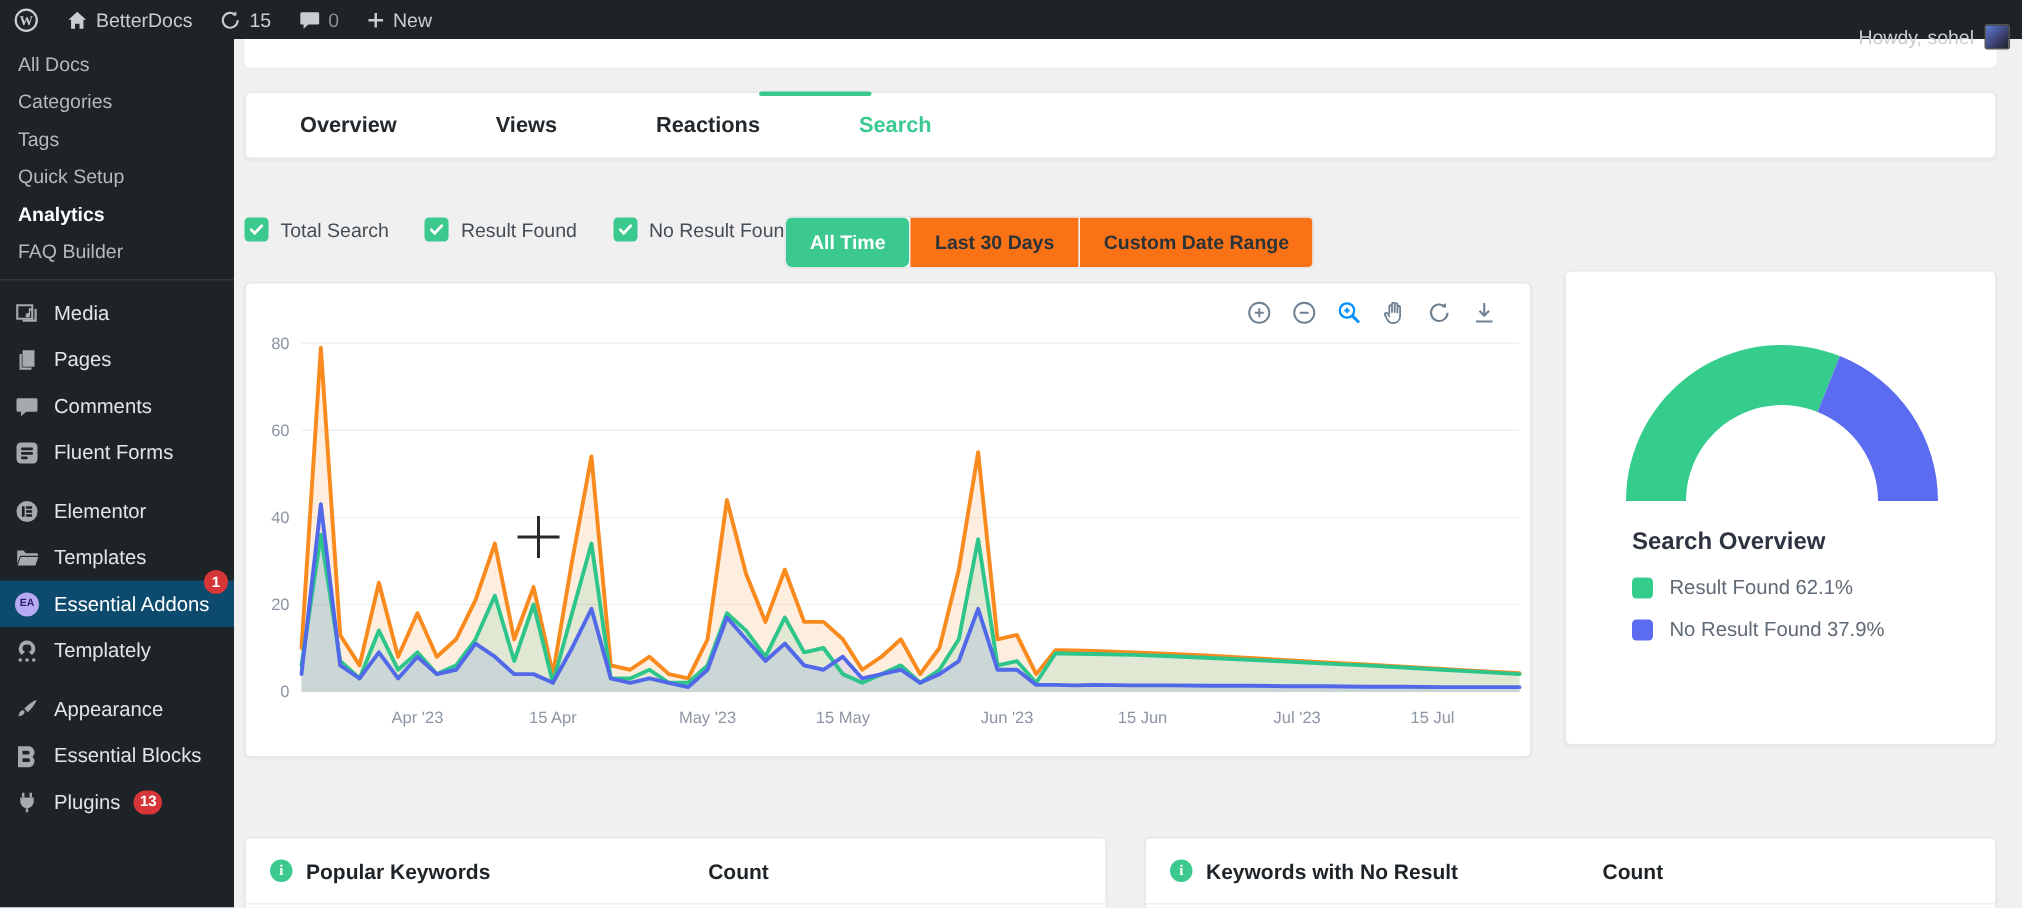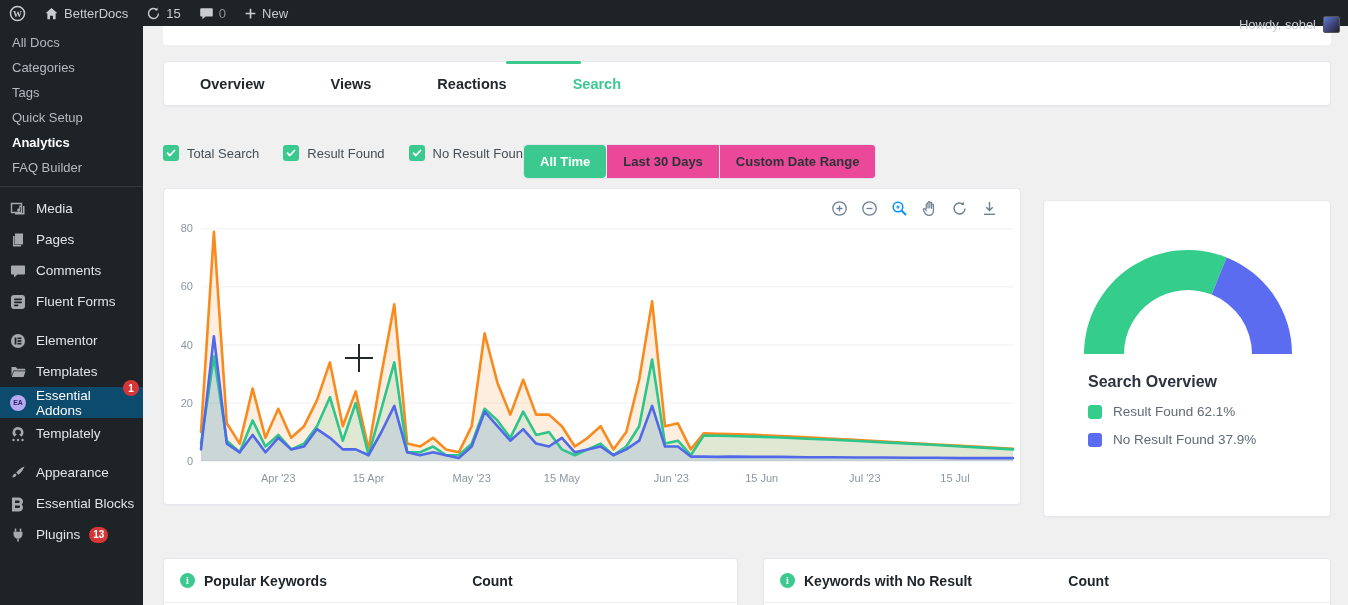--- a/index.html
+++ b/index.html
@@ -11,21 +11,21 @@
     background:#1d2327; color:#c9cdd2; display:flex; align-items:center;
     font-size:13px; z-index:30; }
   .ab-item { display:flex; align-items:center; gap:5px; padding:0 9px; height:26px; cursor:pointer; }
   .ab-item svg { display:block; }
   .ab-right { position:absolute; right:8px; top:0; height:26px; display:flex; align-items:center; gap:7px;margin-top:11px; }
   .avatar { width:17px; height:17px; border-radius:2px;
     background:linear-gradient(135deg,#5b7bd5,#3b3f6e 60%,#1d2327); border:1px solid #555; }
   .ab-muted { color:#8d9196; }
 
   
-  .sidebar { position:absolute; left:0; top:26px; width:143px; height:579px;
+  .sidebar { position:absolute; left:0; top:26px; width:156px; height:579px;
     background:#1d2327; z-index:20; }
   .submenu { padding:4px 0 6px 0; border-bottom:1px solid #33383d; }
   .submenu-item { display:block; padding:5px 12px; font-size:13px; color:#b4bac0; cursor:pointer; }
   .submenu-item.current { color:#fff; font-weight:bold; }
   .menu { padding-top:6px; }
   .menu-item { position:relative; display:flex; align-items:center; gap:9px;
     height:31px; padding:0 8px 0 9px; font-size:13.5px; color:#e2e4e7; cursor:pointer; }
   .menu-item .mi-icon { width:18px; height:18px; display:flex; align-items:center;
     justify-content:center; color:#a7aaad; flex:0 0 18px; }
   .menu-sep { height:8px; }
@@ -56,38 +56,38 @@
   .filters { position:absolute; left:163px; top:145px; height:34px; display:flex;
     align-items:flex-start; gap:24px; z-index:5; }
   .chk { display:flex; align-items:center; gap:8px; cursor:pointer; }
   .chk-box { width:16px; height:16px; border-radius:3px; background:#3bc98f;
     display:flex; align-items:center; justify-content:center; }
   .chk-box svg { display:block; }
   .chk-label { font-size:13px; color:#454d54; }
   .range-group { position:absolute; left:523px; top:144px; height:35px; display:flex;
     background:#fff; border:1px solid #e2e4e9; border-radius:4px; overflow:hidden; z-index:5; }
   .range-btn { display:flex; align-items:center; padding:0 16px; font-size:13px;
-    font-weight:600; color:#2c3338; background:#ec4899; cursor:pointer; border-left:1px solid #eceef2; }
+    font-weight:600; color:#2c3338; background:#f97316; cursor:pointer; border-left:1px solid #eceef2; }
   .range-btn:first-child { border-left:none; }
   .range-btn.active { background:#3bc98f; color:#fff; border-radius:4px; }
 
   
   .chart-card { left:163px; top:188px; width:858px; height:317px; }
   .chart-toolbar { position:absolute; right:22px; top:11px; display:flex; gap:13px; z-index:4; }
   .tool-icon { width:17px; height:17px; color:#6e8192; cursor:pointer; display:flex;
     align-items:center; justify-content:center; }
   .tool-icon.active { color:#008ffb; }
   #chart-svg { position:absolute; left:0; top:0; }
   .crosshair { position:absolute; left:181px; top:155px; width:28px; height:28px; z-index:6; }
   .crosshair:before, .crosshair:after { content:""; position:absolute; background:#26292c; }
   .crosshair:before { left:13px; top:0; width:2px; height:28px; }
   .crosshair:after  { left:0; top:13px; width:28px; height:2px; }
 
   
-  .overview-card { left:1043px; top:200px; width:288px; height:317px; }
+  .overview-card { left:1043px; top:180px; width:288px; height:317px; }
   #donut-svg { position:absolute; left:0; top:0; }
   .ov-title { position:absolute; left:44px; top:172px; font-size:16px; font-weight:700; color:#2d3340; }
   .legend-row { position:absolute; left:44px; display:flex; align-items:center; gap:11px; }
   .legend-row.l0 { top:203px; }
   .legend-row.l1 { top:231px; }
   .legend-swatch { width:14px; height:14px; border-radius:3px; }
   .legend-label { font-size:13.5px; color:#606a76; }
 
   
   .table-card { top:558px; height:60px; border-radius:4px 4px 0 0; }

